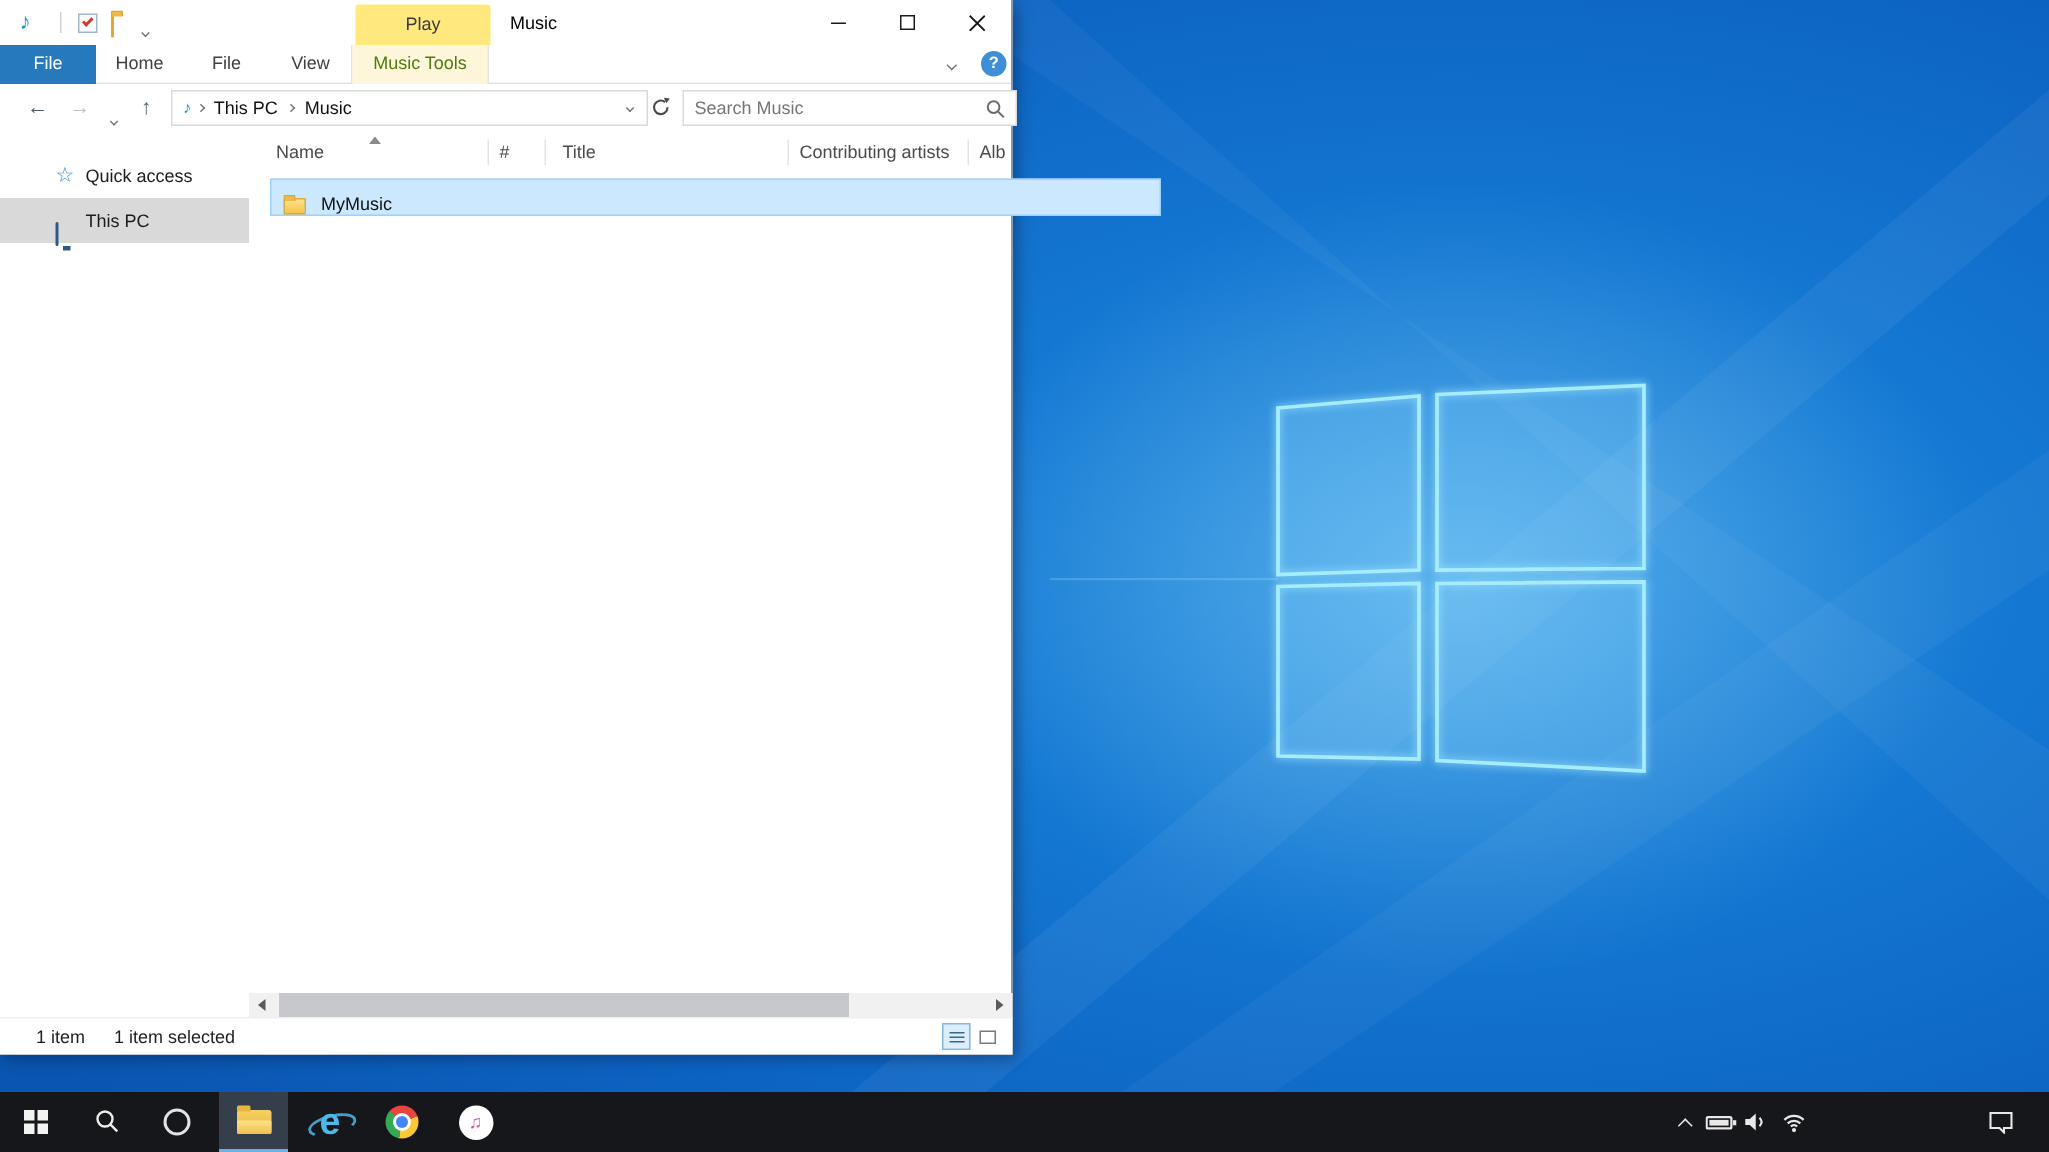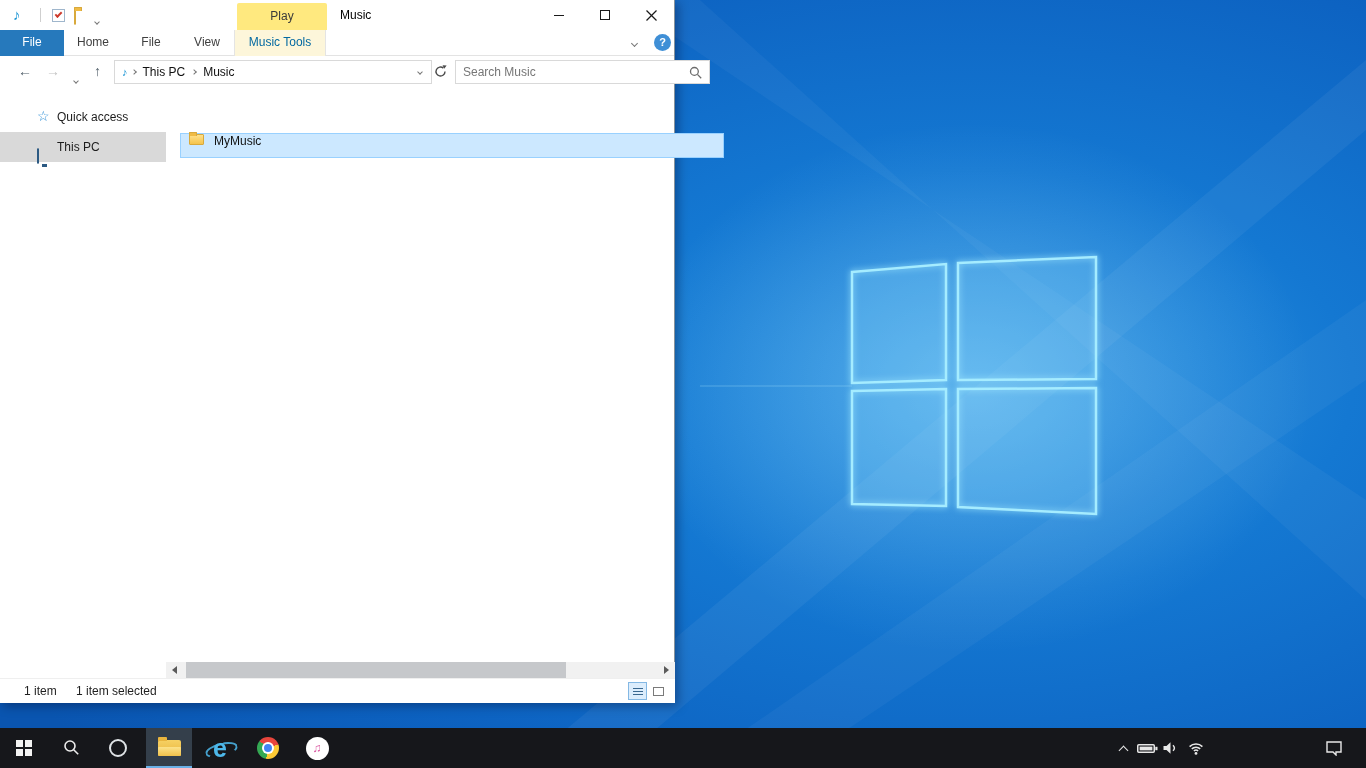--- a/index.html
+++ b/index.html
@@ -28,39 +28,39 @@
   .cbtn{width:46px;height:30px;display:flex;align-items:center;justify-content:center;cursor:default}
   .ic-min{width:10px;height:1px;background:#1a1a1a}
   .ic-max{width:10px;height:10px;border:1px solid #1a1a1a}
 
   
   .tabrow{position:relative;height:26px;background:#fff;border-bottom:1px solid #e3e3e3;display:flex}
   .file-tab{width:64px;height:26px;background:#2679bc;color:#fff;text-align:center;line-height:25px}
   .rtab{height:26px;text-align:center;line-height:25px;color:#3f3f3f}
   .rtab.home{width:58px}.rtab.share{width:58px}.rtab.view{width:54px}
   .vsep{width:1px;height:26px;background:#e4e4e4}
-  .ctx-group{width:90px;height:26px;background:#fdf6da;color:#0369a1;text-align:center;line-height:25px}
+  .ctx-group{width:90px;height:26px;background:#fdf6da;color:#4d7c0f;text-align:center;line-height:25px}
   .ribbon-expand{position:absolute;right:28px;top:0;width:24px;height:26px;display:flex;align-items:center;justify-content:center}
   .help-btn{position:absolute;right:3px;top:4px;width:17px;height:17px;border-radius:50%;background:#3f8fd6;color:#fff;
             font-size:11px;font-weight:bold;text-align:center;line-height:17px}
 
   
   .addrrow{position:relative;height:32px;background:#fff}
   .nav-arrow{position:absolute;top:6px;font-size:14px;line-height:18px}
   .a-back{left:18px;color:#4f5d68}
   .a-fwd{left:46px;color:#c3c3c3}
   .a-recent{left:74px;top:13px}
   .a-up{left:94px;color:#4f5d68}
   .addr-box{position:absolute;left:114px;top:4px;width:318px;height:24px;border:1px solid #d9d9d9;background:#fff;
             display:flex;align-items:center}
   .addr-icon{font-size:11px;color:#1b95d4;margin:0 4px 0 7px}
   .crumb{padding:0 7px;line-height:22px;color:#111}
   .addr-drop{margin-left:auto;margin-right:9px}
   .refresh-btn{position:absolute;left:433px;top:8px}
-  .search-box{position:absolute;left:455px;top:4px;width:255px;height:24px;border:1px solid #d9d9d9;background:#fff}
+  .search-box{position:absolute;left:455px;top:4px;width:223px;height:24px;border:1px solid #d9d9d9;background:#fff}
   .search-box input{position:absolute;left:0;top:0;width:186px;height:22px;border:none;outline:none;
                     font-family:inherit;font-size:12px;padding-left:7px;color:#1b1b1b;background:transparent}
   .search-box input::placeholder{color:#767676;opacity:1}
   .search-icon{position:absolute;right:6px;top:5px}
 
   
   .chev{display:inline-block;width:5px;height:5px;border-right:1.4px solid #777;border-bottom:1.4px solid #777}
   .chev.right{transform:rotate(-45deg)}
   .chev.down{transform:rotate(45deg)}
   .chev.small{width:4px;height:4px}
@@ -84,22 +84,22 @@
   .neticon::after{content:"";position:absolute;left:4px;bottom:-4px;width:5px;height:3px;background:#2c5a83}
 
   
   .listhead{position:absolute;left:166px;top:88px;width:509px;height:27px;color:#4a4a4a}
   .lh{position:absolute;top:0;line-height:27px;cursor:default}
   .lh.name{left:18px}.lh.num{left:167px}.lh.title{left:209px}.lh.artists{left:367px}.lh.album{left:487px}
   .sort-caret{position:absolute;left:80px;top:3px;width:0;height:0;
               border-left:4px solid transparent;border-right:4px solid transparent;border-bottom:5px solid #8a8a8a}
   .colsep{position:absolute;top:5px;width:1px;height:17px;background:#e3e3e3}
 
-  .file-row{position:absolute;left:180px;top:133px;width:544px;height:25px;background:#cce8ff;
-            border:1px solid #99d1ff;display:flex;align-items:flex-start}
+  .file-row{position:absolute;left:180px;top:119px;width:594px;height:25px;background:#cce8ff;
+            border:1px solid #99d1ff;display:flex;align-items:flex-end}
   .file-row .folder{margin-left:8px}
   .file-row .fname{margin-left:10px;color:#111}
 
   
   .hscroll{position:absolute;left:166px;top:662px;width:509px;height:16px;background:#f1f1f1}
   .hs-thumb{position:absolute;left:20px;top:0;width:380px;height:16px;background:#c6c8cb}
   .hs-left{position:absolute;left:6px;top:4px;width:0;height:0;border-top:4px solid transparent;border-bottom:4px solid transparent;border-right:5px solid #5a5a5a}
   .hs-right{position:absolute;right:6px;top:4px;width:0;height:0;border-top:4px solid transparent;border-bottom:4px solid transparent;border-left:5px solid #5a5a5a}
 
   
@@ -251,20 +251,32 @@
     <div class="nav-item">
       <span class="nav-ic glyph">☆</span>
       <span>Quick access</span>
     </div>
     <div class="nav-item selected">
       <span class="nav-ic"><span class="pcicon"></span></span>
       <span>This PC</span>
     </div>
   </div>
 
+  <div class="listhead">
+    <span class="lh name">Name</span>
+    <span class="sort-caret"></span>
+    <span class="colsep" style="left:159px"></span>
+    <span class="lh num">#</span>
+    <span class="colsep" style="left:197px"></span>
+    <span class="lh title">Title</span>
+    <span class="colsep" style="left:359px"></span>
+    <span class="lh artists">Contributing artists</span>
+    <span class="colsep" style="left:479px"></span>
+    <span class="lh album">Alb</span>
+  </div>
 
   <div class="file-row">
     <span class="folder"></span>
     <span class="fname">MyMusic</span>
   </div>
 
   <div class="hscroll">
     <span class="hs-left"></span>
     <span class="hs-thumb"></span>
     <span class="hs-right"></span>

